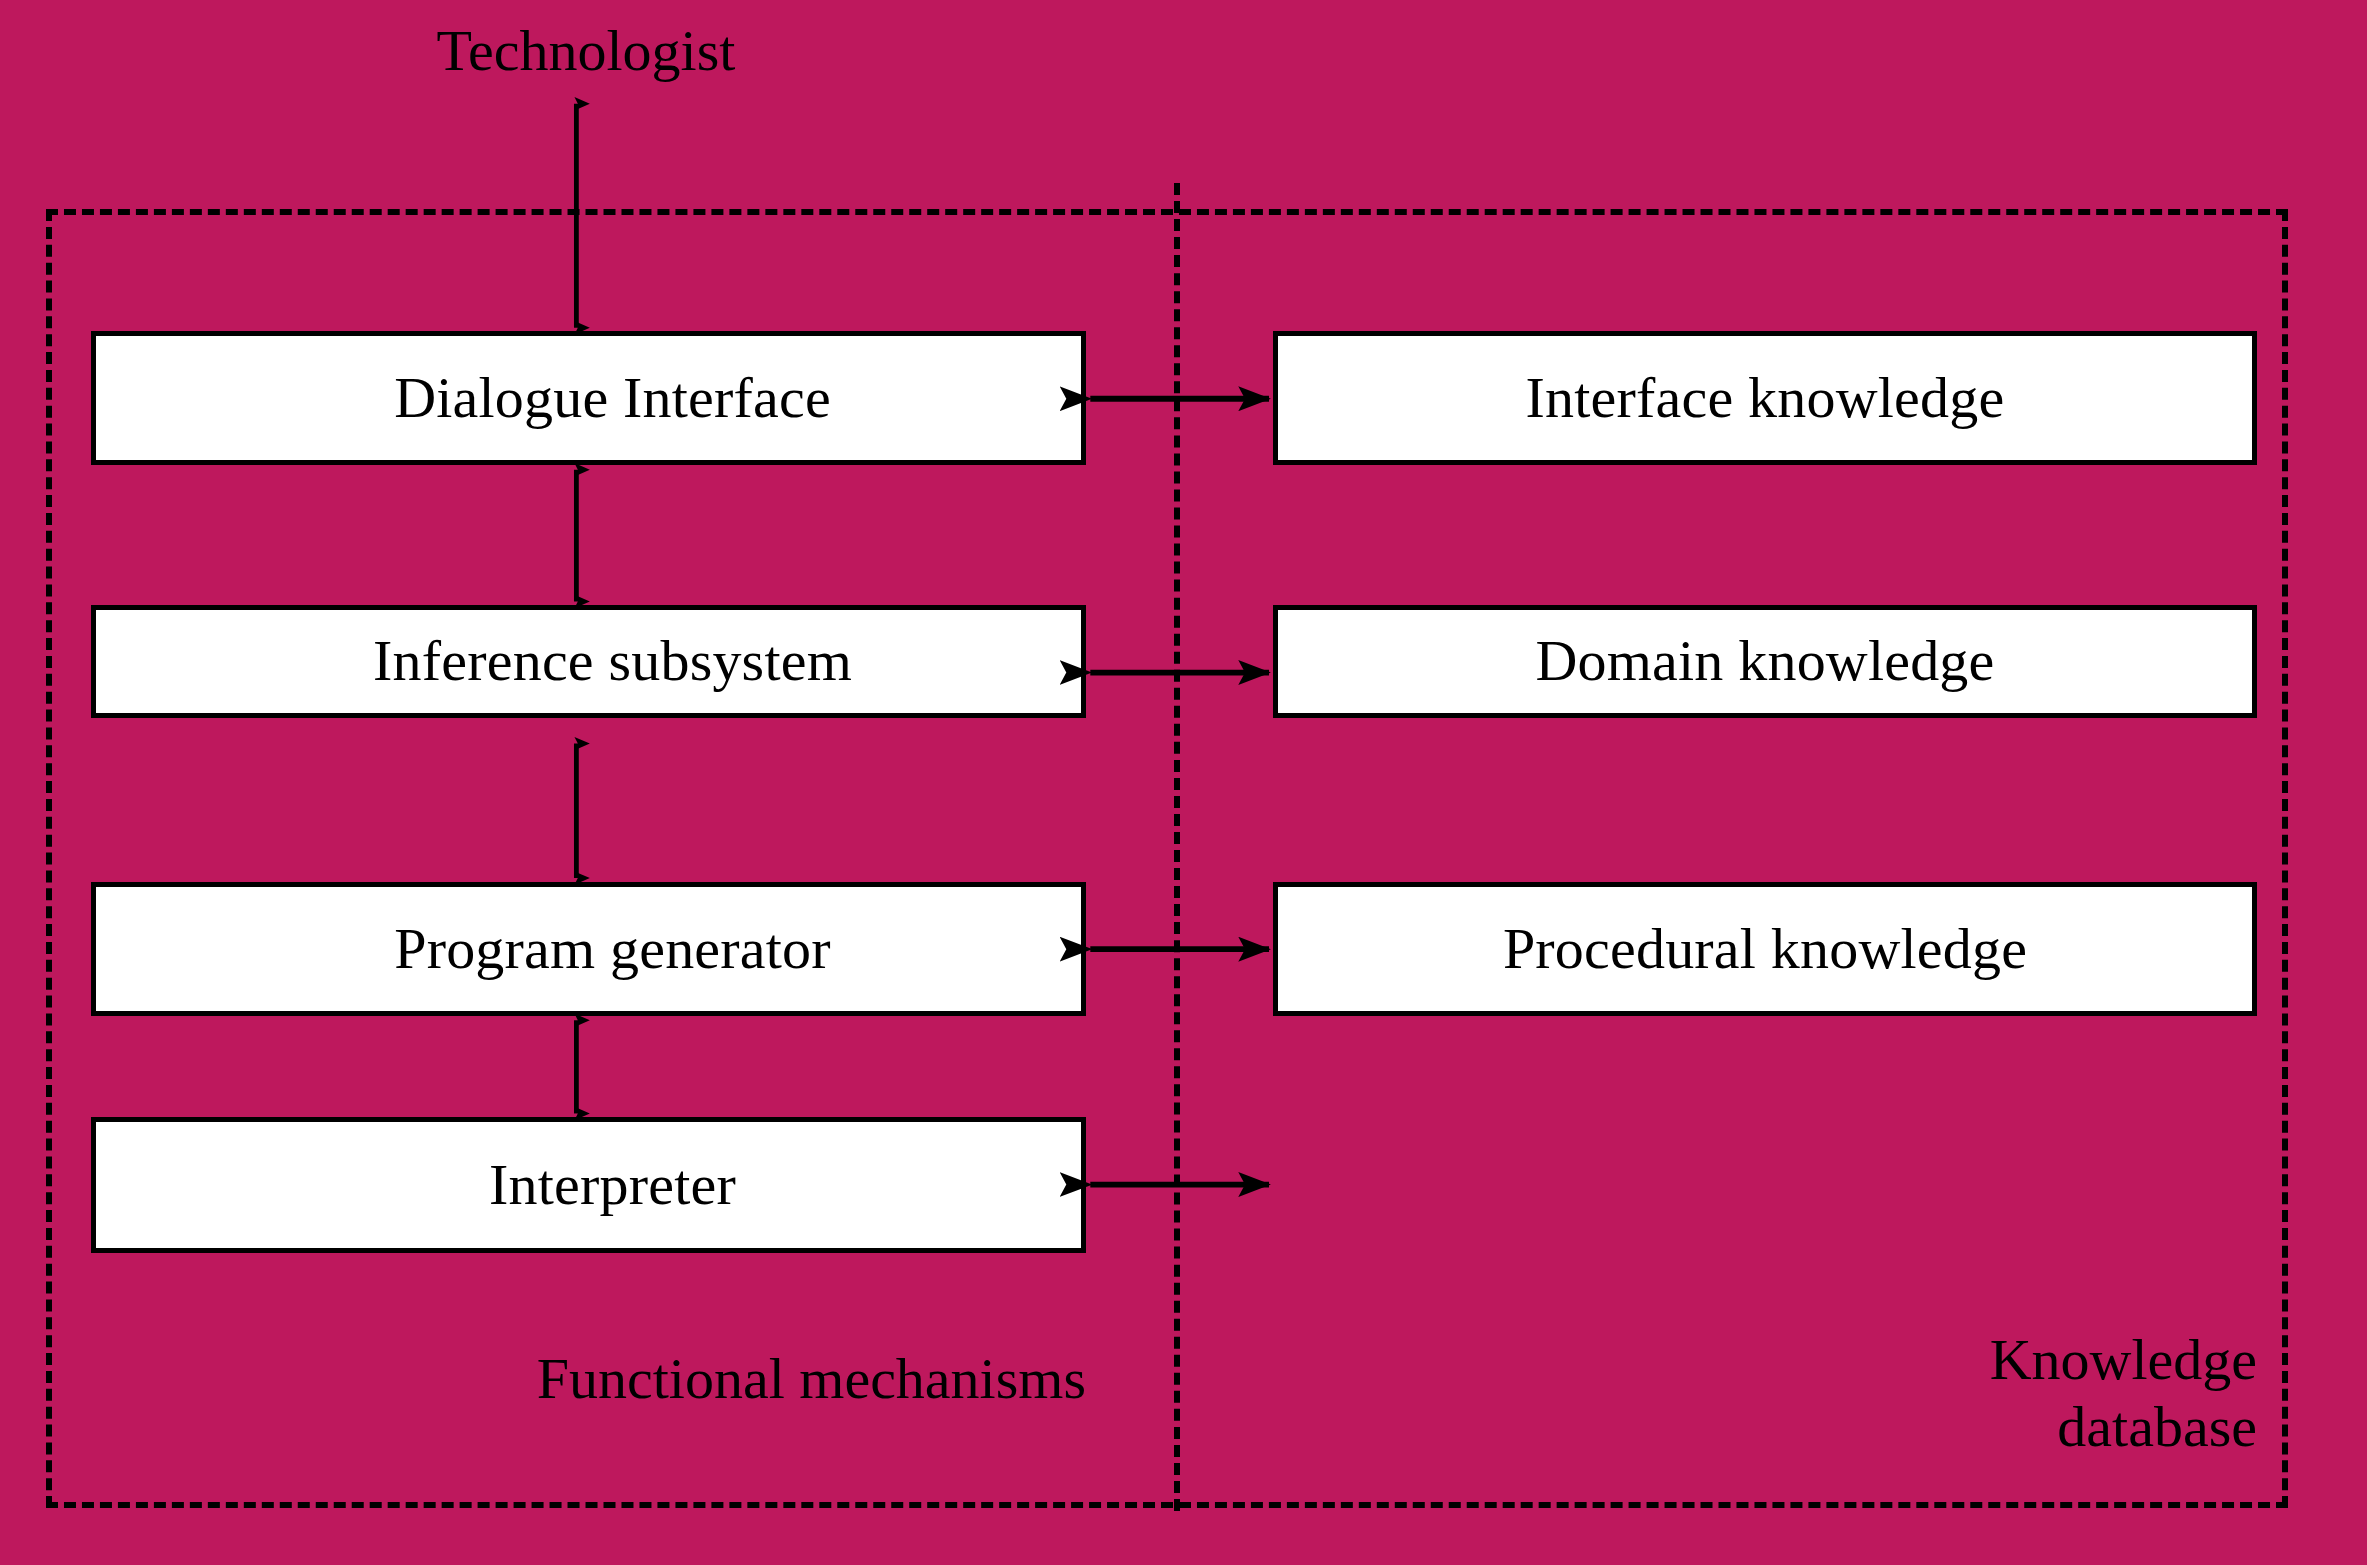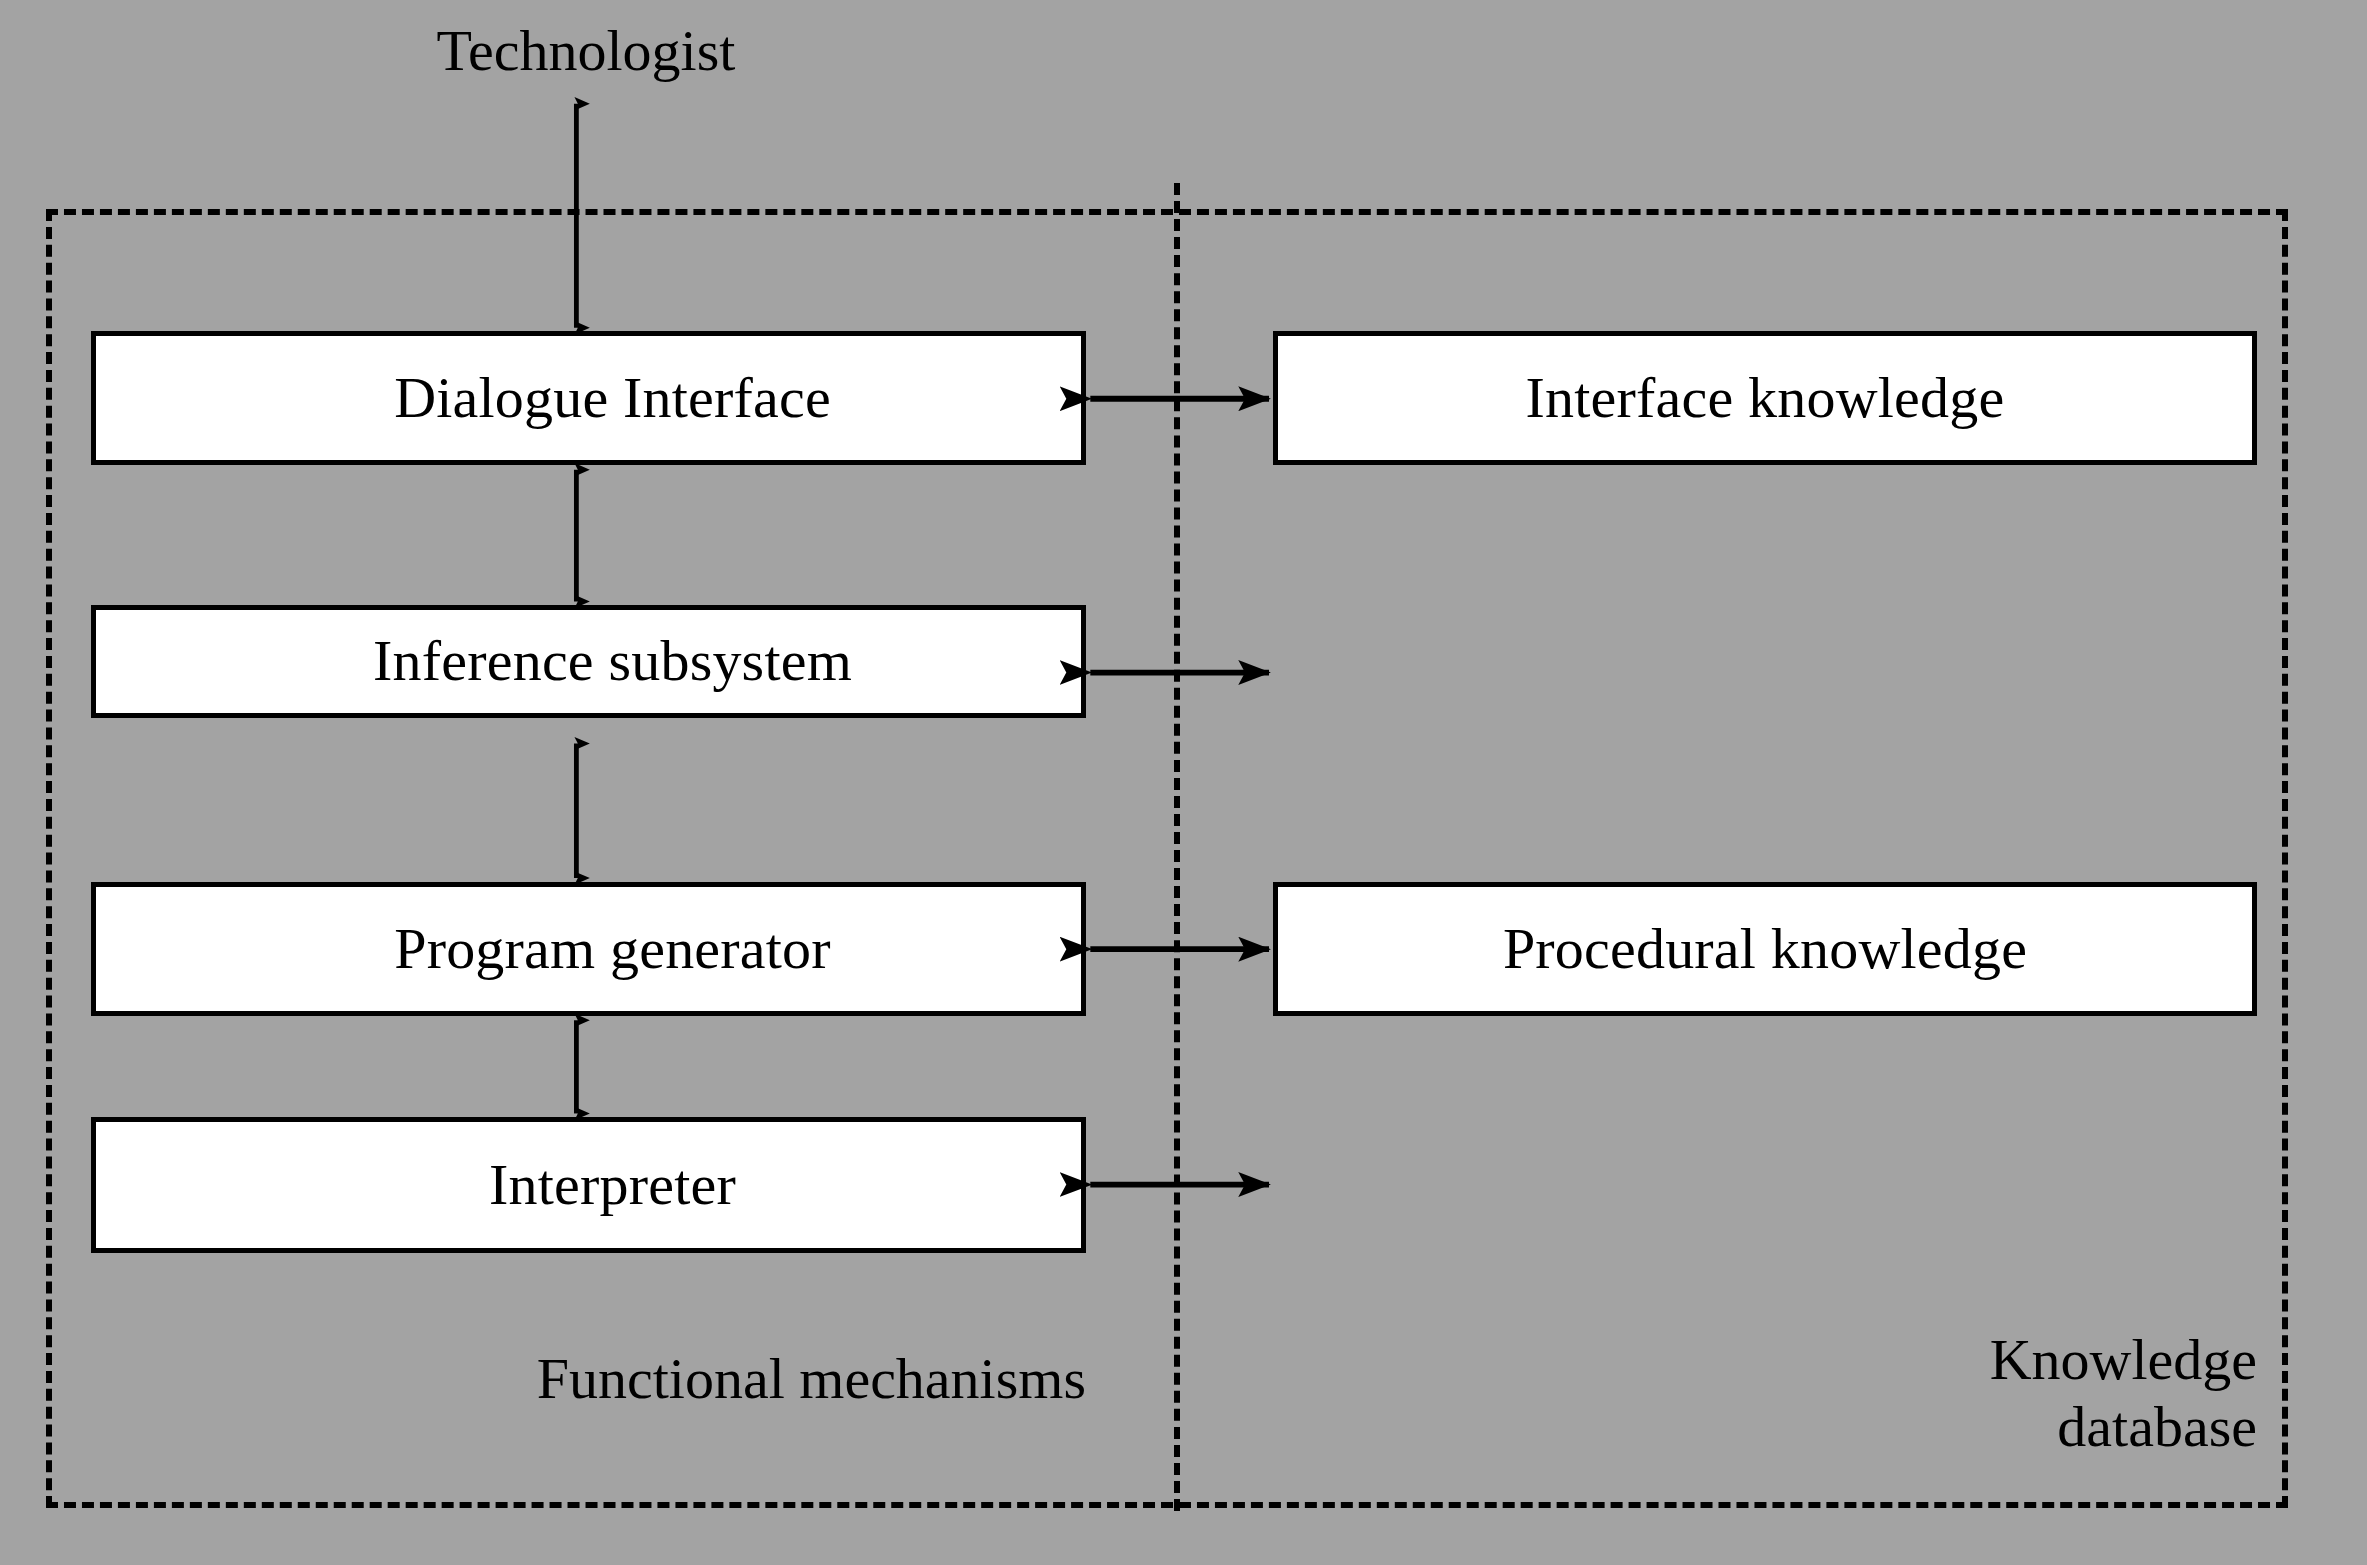--- a/index.html
+++ b/index.html
@@ -4,21 +4,21 @@
 <style>
   html, body {
     margin: 0;
     padding: 0;
     background: #ffffff;
   }
   #stage {
     position: relative;
     width: 2367px;
     height: 1566px;
-    background: #a3a3a3;
+    background: #be185d;
     font-family: "Liberation Serif", "DejaVu Serif", serif;
     color: #000000;
     overflow: hidden;
   }
 
   
   .dashed-outer {
     position: absolute;
     left: 46px;
     top: 209px;
@@ -111,20 +111,21 @@
   <div class="nodebox col-left row1">Dialogue Interface</div>
 
   <div class="nodebox col-left row2">Inference subsystem</div>
 
   <div class="nodebox col-left row3">Program generator</div>
 
   <div class="nodebox col-left row4">Interpreter</div>
 
   <div class="nodebox col-right row1">Interface knowledge</div>
 
+  <div class="nodebox col-right row2">Domain knowledge</div>
 
   <div class="nodebox col-right row3">Procedural knowledge</div>
 
 
   <div class="section-caption caption-left">Functional mechanisms</div>
 
   <div class="section-caption caption-right">Knowledge
 database</div>
 
   <svg class="arrow-layer" viewBox="0 0 2464 1630" width="2367" height="1566">

